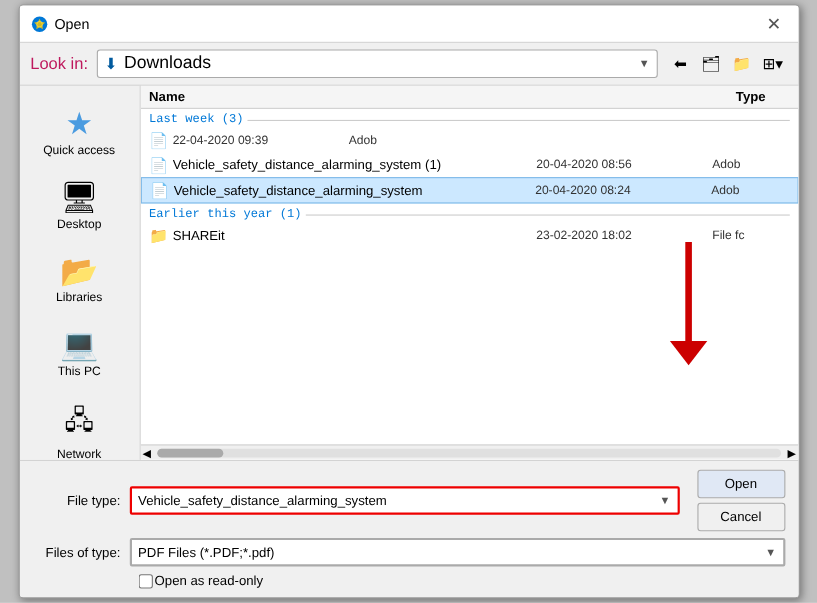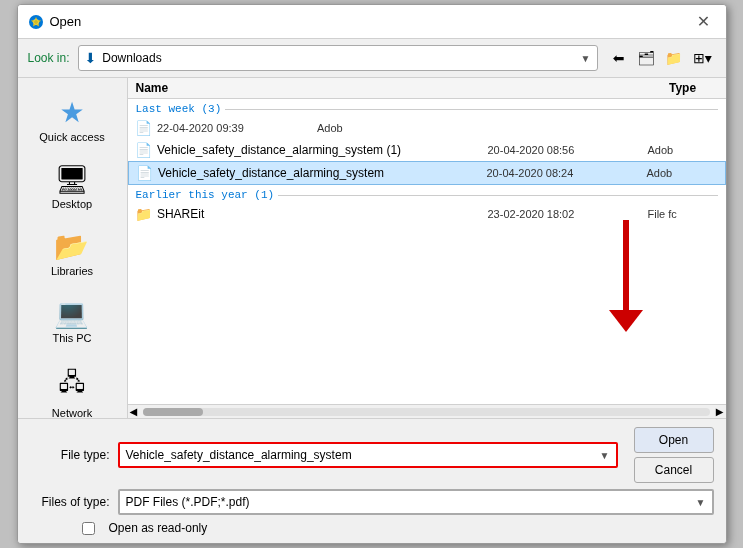--- a/index.html
+++ b/index.html
@@ -61,43 +61,43 @@
 
     .toolbar {
       display: flex;
       align-items: center;
       padding: 6px 10px;
       gap: 8px;
       background: #f0f0f0;
       border-bottom: 1px solid #d0d0d0;
     }
     .look-in-label {
-      font-size: 12px;
+      font-size: 15px;
       white-space: nowrap;
-      color: #15803d;
+      color: #be185d;
     }
     .look-in-combo {
       display: flex;
       align-items: center;
       border: 1px solid #aaa;
       background: #fff;
       border-radius: 3px;
       padding: 2px 6px;
       flex: 1;
       height: 26px;
       cursor: pointer;
       gap: 6px;
     }
     .look-in-arrow {
       color: #005a9e;
       font-size: 14px;
     }
     .look-in-text {
       flex: 1;
-      font-size: 12px;
+      font-size: 16px;
     }
     .look-in-chevron {
       color: #555;
       font-size: 10px;
     }
     .toolbar-buttons {
       display: flex;
       gap: 2px;
       align-items: center;
     }
@@ -288,22 +288,22 @@
     }
     .action-btns {
       display: flex;
       flex-direction: column;
       gap: 4px;
       margin-left: 8px;
     }
     .checkbox-row {
       display: flex;
       align-items: center;
-      gap: 14px;
-      margin-left: 52px;
+      gap: 2px;
+      margin-left: 96px;
     }
     .readonly-check {
       width: 13px;
       height: 13px;
       cursor: pointer;
     }
     .readonly-label { font-size: 12px; }
   </style>
 </head>
 <body>

